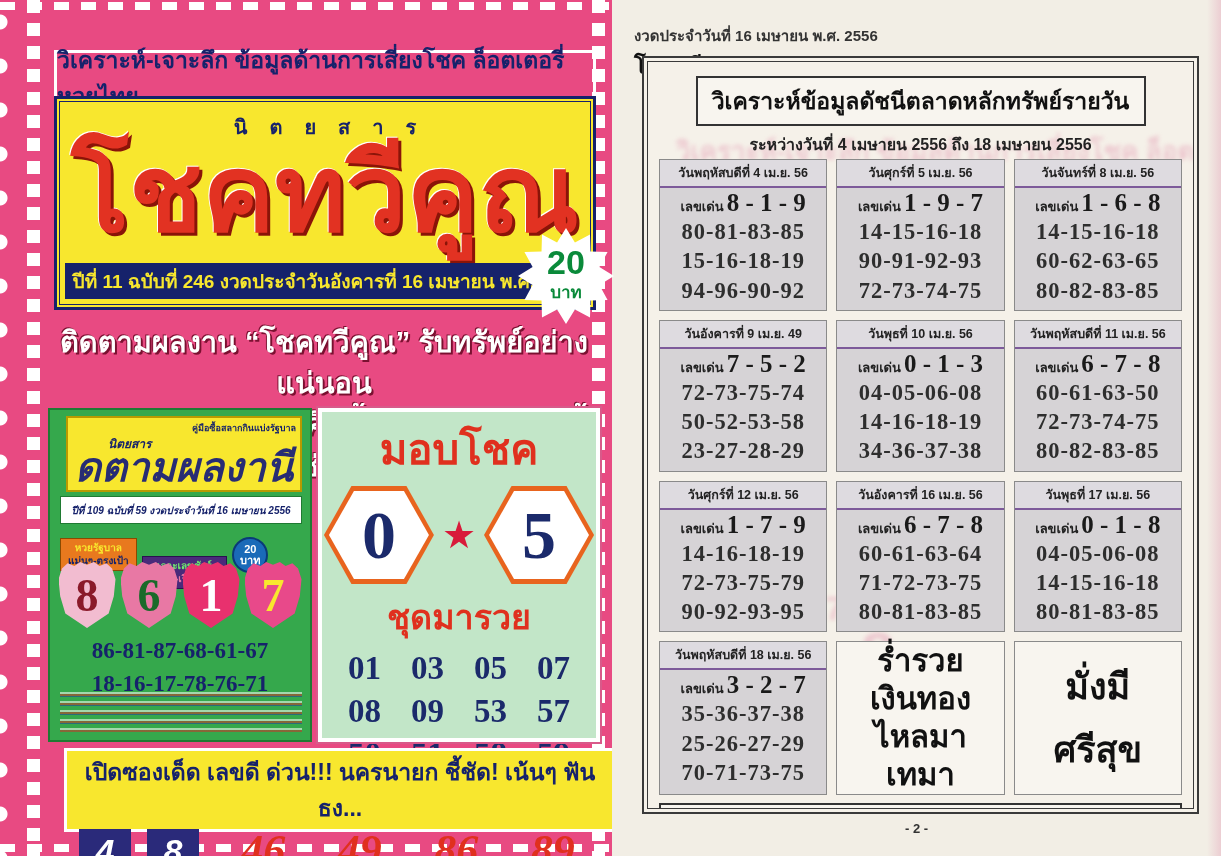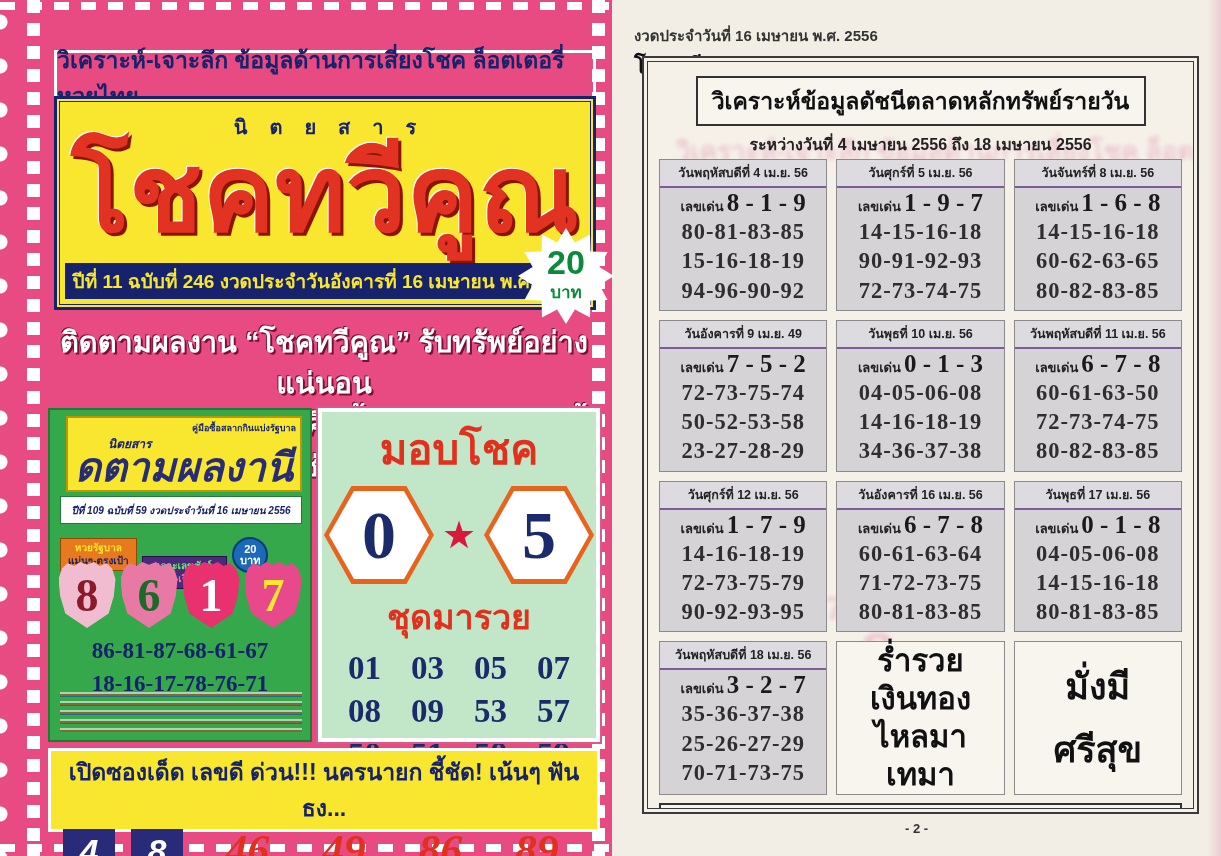--- a/index.html
+++ b/index.html
@@ -89,21 +89,21 @@
     clip-path:polygon(25% 0,75% 0,100% 50%,75% 100%,25% 100%,0 50%);
     display:flex; align-items:center; justify-content:center;
     font-family:"Liberation Serif", serif; font-weight:700; font-size:68px; color:#1b2a6b; }
   .lb-star { color:#d81a3a; font-size:38px; }
   .lb-sub { color:#e0301e; font-size:34px; font-weight:800; text-align:center; margin-top:6px; }
   .lb-rows { margin-top:8px; padding:0 26px; display:flex; flex-direction:column; gap:10px; }
   .lb-row { display:flex; justify-content:space-between;
     font-family:"Liberation Serif", serif; color:#1b2a6b; font-weight:700; font-size:33px; line-height:1; }
 
   
-  .bottom-strip { position:absolute; left:48px; top:748px; width:552px; height:84px;
+  .bottom-strip { position:absolute; left:64px; top:748px; width:552px; height:84px;
     background:#f8e72e; border:3px solid #fff; }
   .bs-line1 { color:#16226b; font-size:23px; font-weight:800; text-align:center; margin-top:3px; }
   .bs-line2 { display:flex; align-items:center; gap:16px; padding:3px 12px 0; }
   .digit-box { width:52px; height:44px; background:#2a2a7a; color:#fff; font-size:34px; font-weight:800;
     font-style:italic; display:flex; align-items:center; justify-content:center; }
   .red-nums { flex:1; display:flex; justify-content:space-around;
     color:#e0301e; font-size:44px; font-weight:700; font-style:italic; font-family:"Liberation Serif", serif; line-height:1; }
 
   
   .right-page { position:absolute; left:612px; top:0; width:609px; height:856px; background:#f2eee5; }

